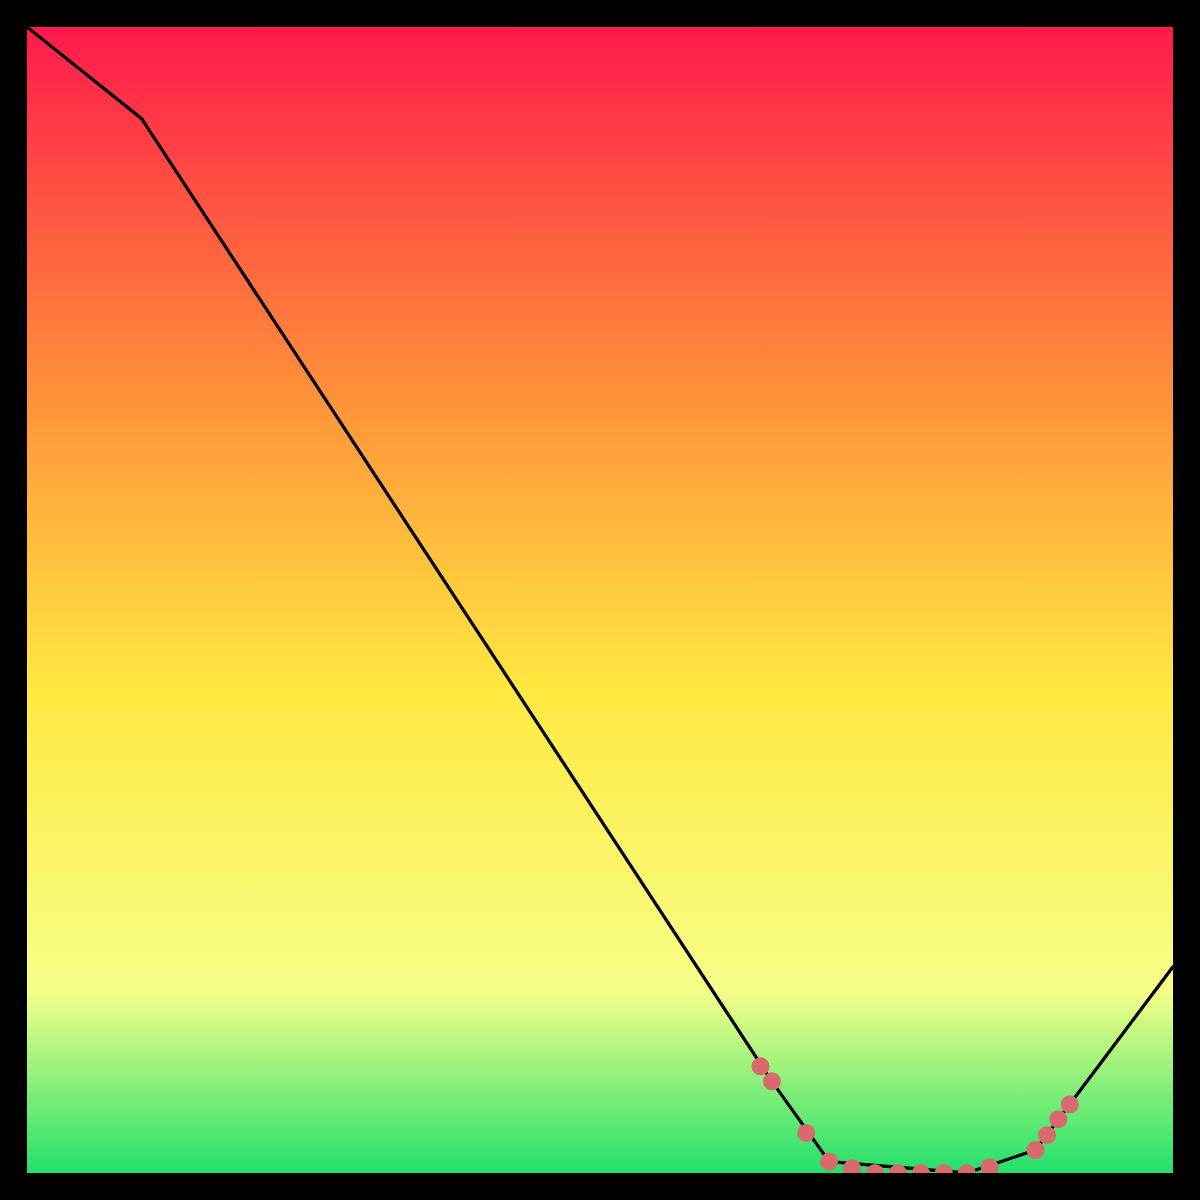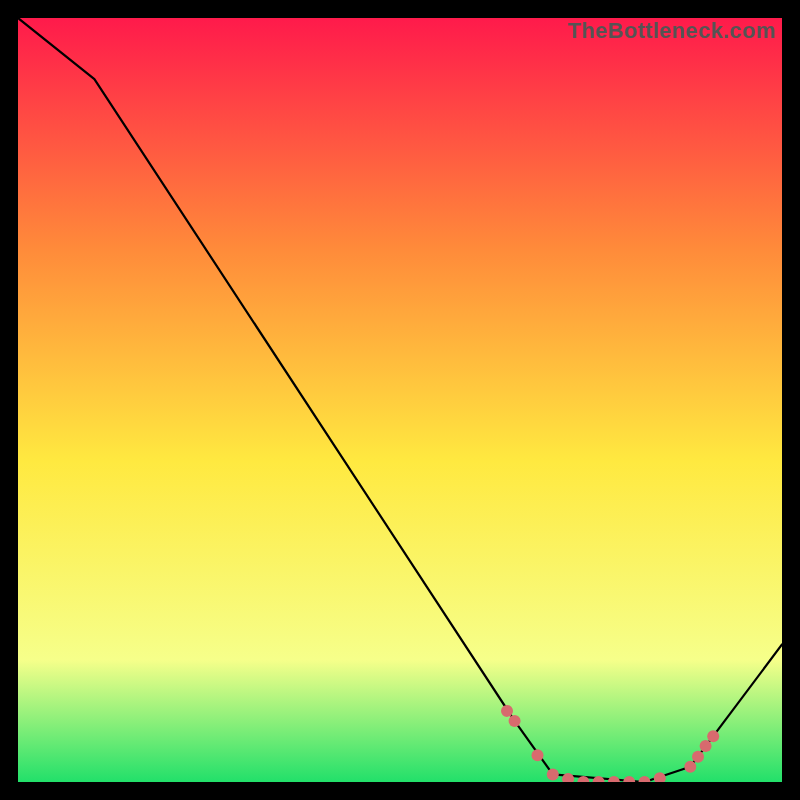--- a/index.html
+++ b/index.html
@@ -39,21 +39,20 @@
     stroke-linecap: round;
   }
   .dot {
     fill: #d86a6e;
   }
 </style>
 </head>
 <body>
 
 <div class="frame">
-  <div class="watermark">TheBottleneck.com</div>
   <svg id="chart-svg" width="764" height="764" viewBox="0 0 764 764" preserveAspectRatio="none">
     <defs>
       <linearGradient id="bg-grad" x1="0" y1="0" x2="0" y2="1">
         <stop id="g0" offset="0%" stop-color="#ff1a4b"></stop>
         <stop id="g1" offset="30%" stop-color="#ff8a3a"></stop>
         <stop id="g2" offset="58%" stop-color="#ffe940"></stop>
         <stop id="g3" offset="84%" stop-color="#f6ff8a"></stop>
         <stop id="g4" offset="100%" stop-color="#22e06a"></stop>
       </linearGradient>
     </defs>

